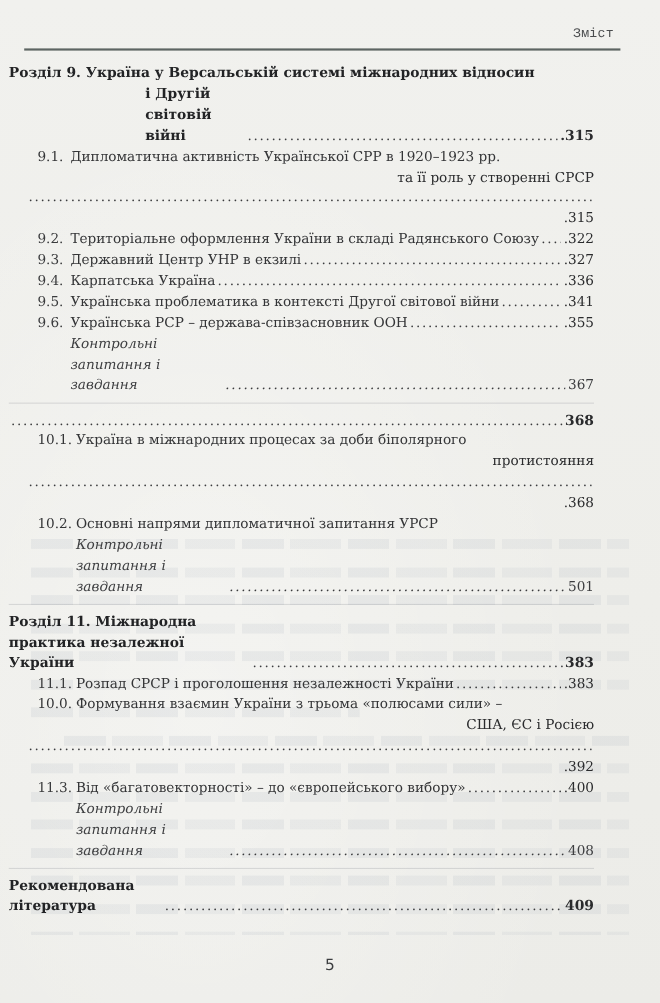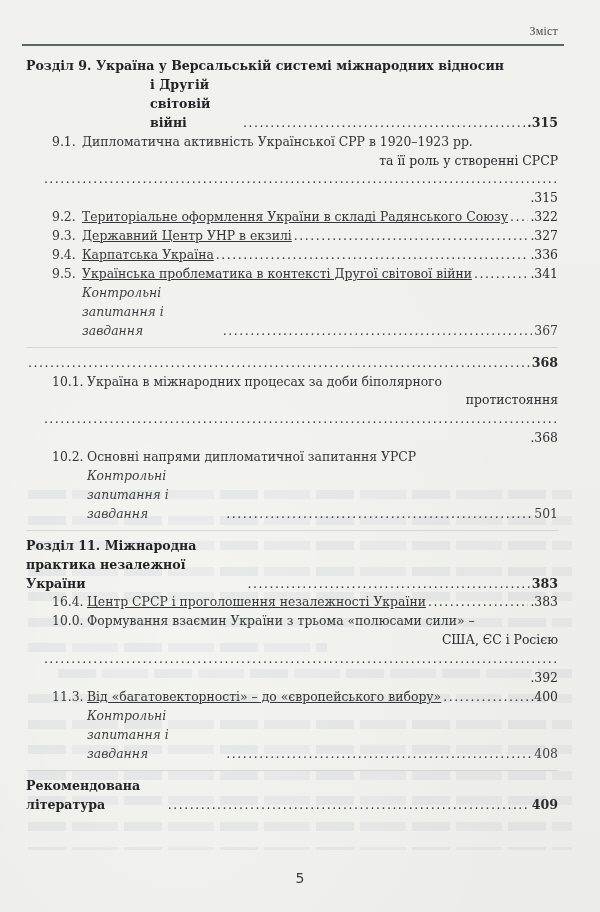--- a/index.html
+++ b/index.html
@@ -41,38 +41,38 @@
         rgba(150,160,175,0.10) 44px, rgba(150,160,175,0.10) 90px,
         rgba(0,0,0,0) 90px, rgba(0,0,0,0) 96px);
     }
     .bleed .bl.short { width: 55%; }
     .bleed .bl.indent { margin-left: 30px; }
 
     .running-head {
       position: absolute;
       top: 24px;
       right: 42px;
-      font-family: Liberation Serif, serif;
+      font-family: Liberation Mono, monospace;
       font-size: 12px;
       color: #4a4c4e;
       letter-spacing: 0.2px;
     }
     .head-rule {
       position: absolute;
       top: 44px;
       left: 22px;
       right: 36px;
       height: 1.5px;
       background: #5d6563;
     }
 
     .toc {
       position: absolute;
       top: 57px;
-      left: 26px;
+      left: 8px;
       width: 532px;
     }
     .section {
       position: relative;
     }
     .section + .section {
       margin-top: 13px;
     }
     .section-divider {
       position: absolute;
@@ -133,21 +133,20 @@
     .sub .num {
       display: inline-block;
       width: 30px;
       flex: 0 0 auto;
       color: #3a3b3d;
     }
     .sub .text {
       flex: 0 1 auto;
       white-space: nowrap;
       color: #343537;
-      text-decoration: underline;
     }
     .sub-line1 {
       padding-left: 26px;
       font-size: 12.4px;
       line-height: 18.9px;
       color: #343537;
       white-space: nowrap;
     }
     .sub-line1 .num {
       display: inline-block;
@@ -251,20 +250,26 @@
         <span class="text">Карпатська Україна</span>
         <span class="leader"></span>
         <span class="page-no">.336</span>
       </div>
       <div class="entry sub">
         <span class="num">9.5.</span>
         <span class="text">Українська проблематика в контексті Другої світової війни</span>
         <span class="leader"></span>
         <span class="page-no">.341</span>
       </div>
+      <div class="entry sub">
+        <span class="num">9.6.</span>
+        <span class="text">Українська РСР – держава-співзасновник ООН</span>
+        <span class="leader"></span>
+        <span class="page-no">.355</span>
+      </div>
       <div class="entry questions">
         <span class="text">Контрольні запитання і завдання</span>
         <span class="leader"></span>
         <span class="page-no">367</span>
       </div>
     </div>
 
     <div class="section">
       <div class="section-divider"></div>
       <div class="entry chapter">
@@ -292,22 +297,22 @@
 
     <div class="section">
       <div class="section-divider"></div>
       <div class="entry chapter">
         <span class="title-block">Розділ 11. Міжнародна практика незалежної України</span>
         <span class="leader"></span>
         <span class="page-no">383</span>
       </div>
 
       <div class="entry sub">
-        <span class="num" style="width:35px">16.4.</span>
-        <span class="text">Центр СРСР і проголошення незалежності України</span>
+        <span class="num" style="width:35px">11.1.</span>
+        <span class="text">Розпад СРСР і проголошення незалежності України</span>
         <span class="leader"></span>
         <span class="page-no">.383</span>
       </div>
       <div>
         <div class="sub-line1 wide"><span class="num">10.0.</span><span>Формування взаємин України з трьома «полюсами сили» –</span></div>
         <div class="entry sub-cont wide">
           <span class="text">США, ЄС і Росією</span>
           <span class="leader"></span>
           <span class="page-no">.392</span>
         </div>

